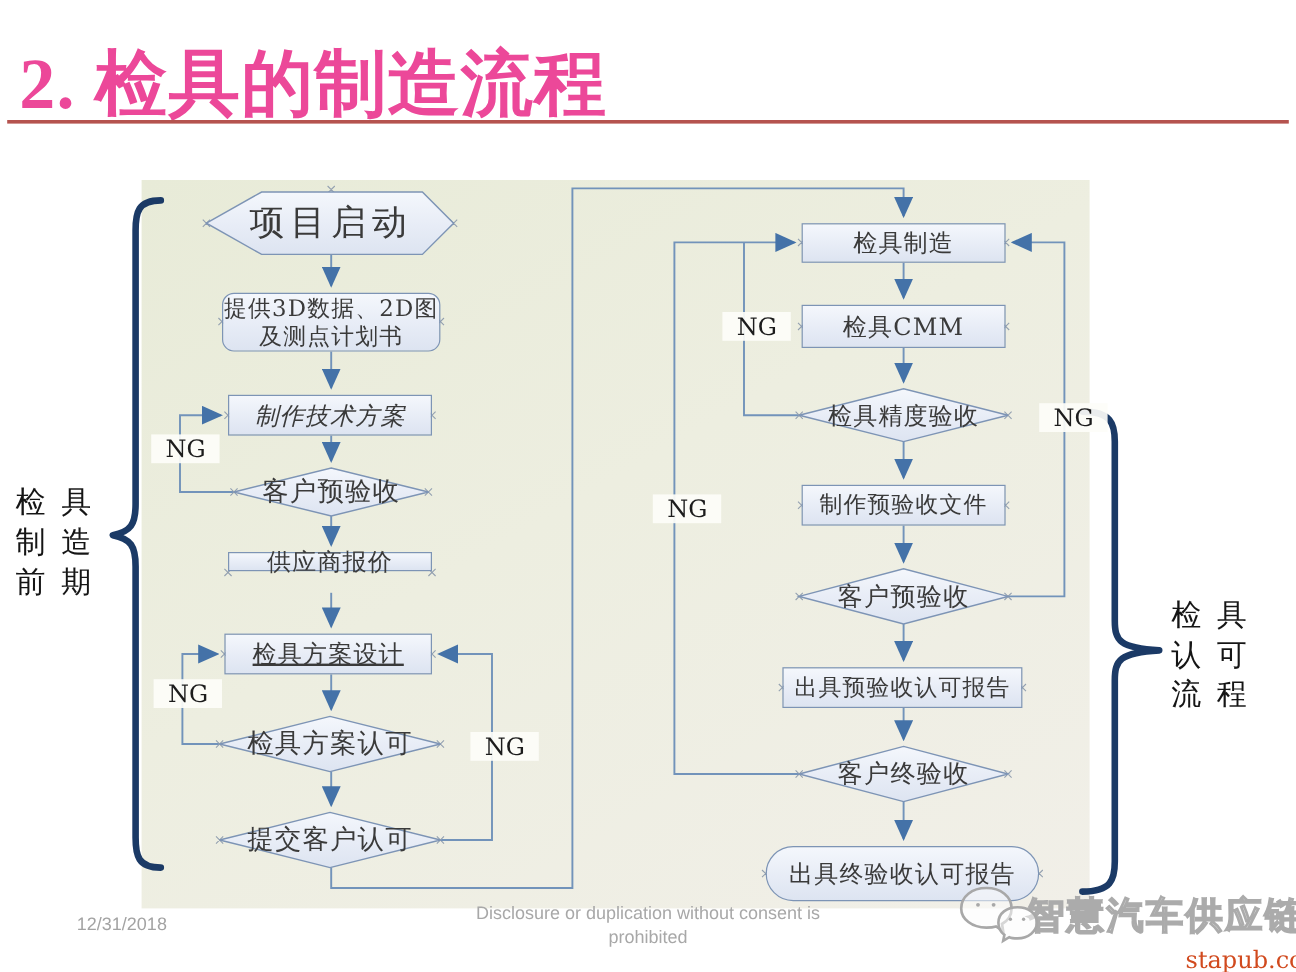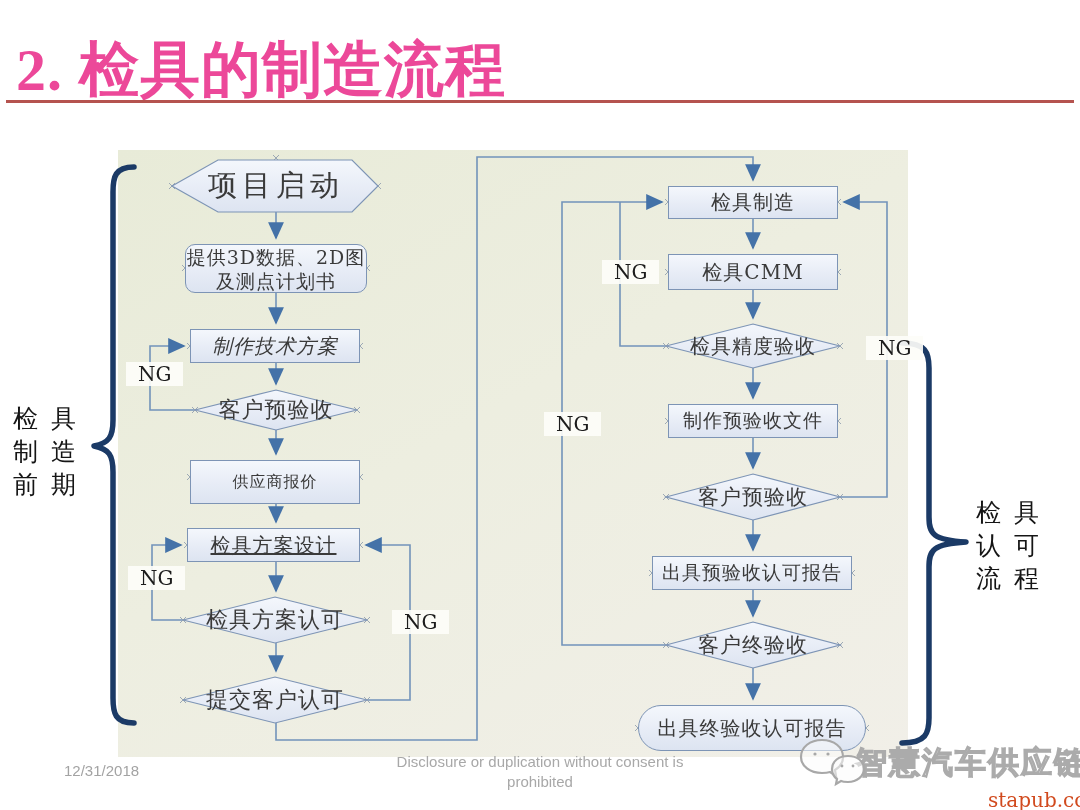--- a/index.html
+++ b/index.html
@@ -127,21 +127,21 @@
     <path d="M902 343 C926 343 929 353 929 368 L929 517 C929 534 933 540 966 542 C933 544 929 550 929 567 L929 718 C929 733 926 743 902 743"></path>
   </g>
 </svg>
 
 <div class="node-rect" style="left:185px;top:244px;width:182px;height:49px;font-size:19px;line-height:24px;border-radius:10px;">
     <span>提供3D数据、2D图及测点计划书</span>
   </div>
 <div class="node-rect" style="left:190px;top:329px;width:170px;height:34px;font-size:20px;font-style:italic;">
     <span>制作技术方案</span>
   </div>
-<div class="node-rect" style="left:190px;top:460px;width:170px;height:44px;font-size:16px;">
+<div class="node-rect" style="left:190px;top:460px;width:170px;height:16px;font-size:20px;">
     <span>供应商报价</span>
   </div>
 <div class="node-rect" style="left:187px;top:528px;width:173px;height:34px;font-size:20px;text-decoration:underline;">
     <span>检具方案设计</span>
   </div>
 <div class="node-rect" style="left:668px;top:186px;width:170px;height:33px;font-size:20px;">
     <span>检具制造</span>
   </div>
 <div class="node-rect" style="left:668px;top:254px;width:170px;height:36px;font-size:20px;">
     <span>检具CMM</span>

